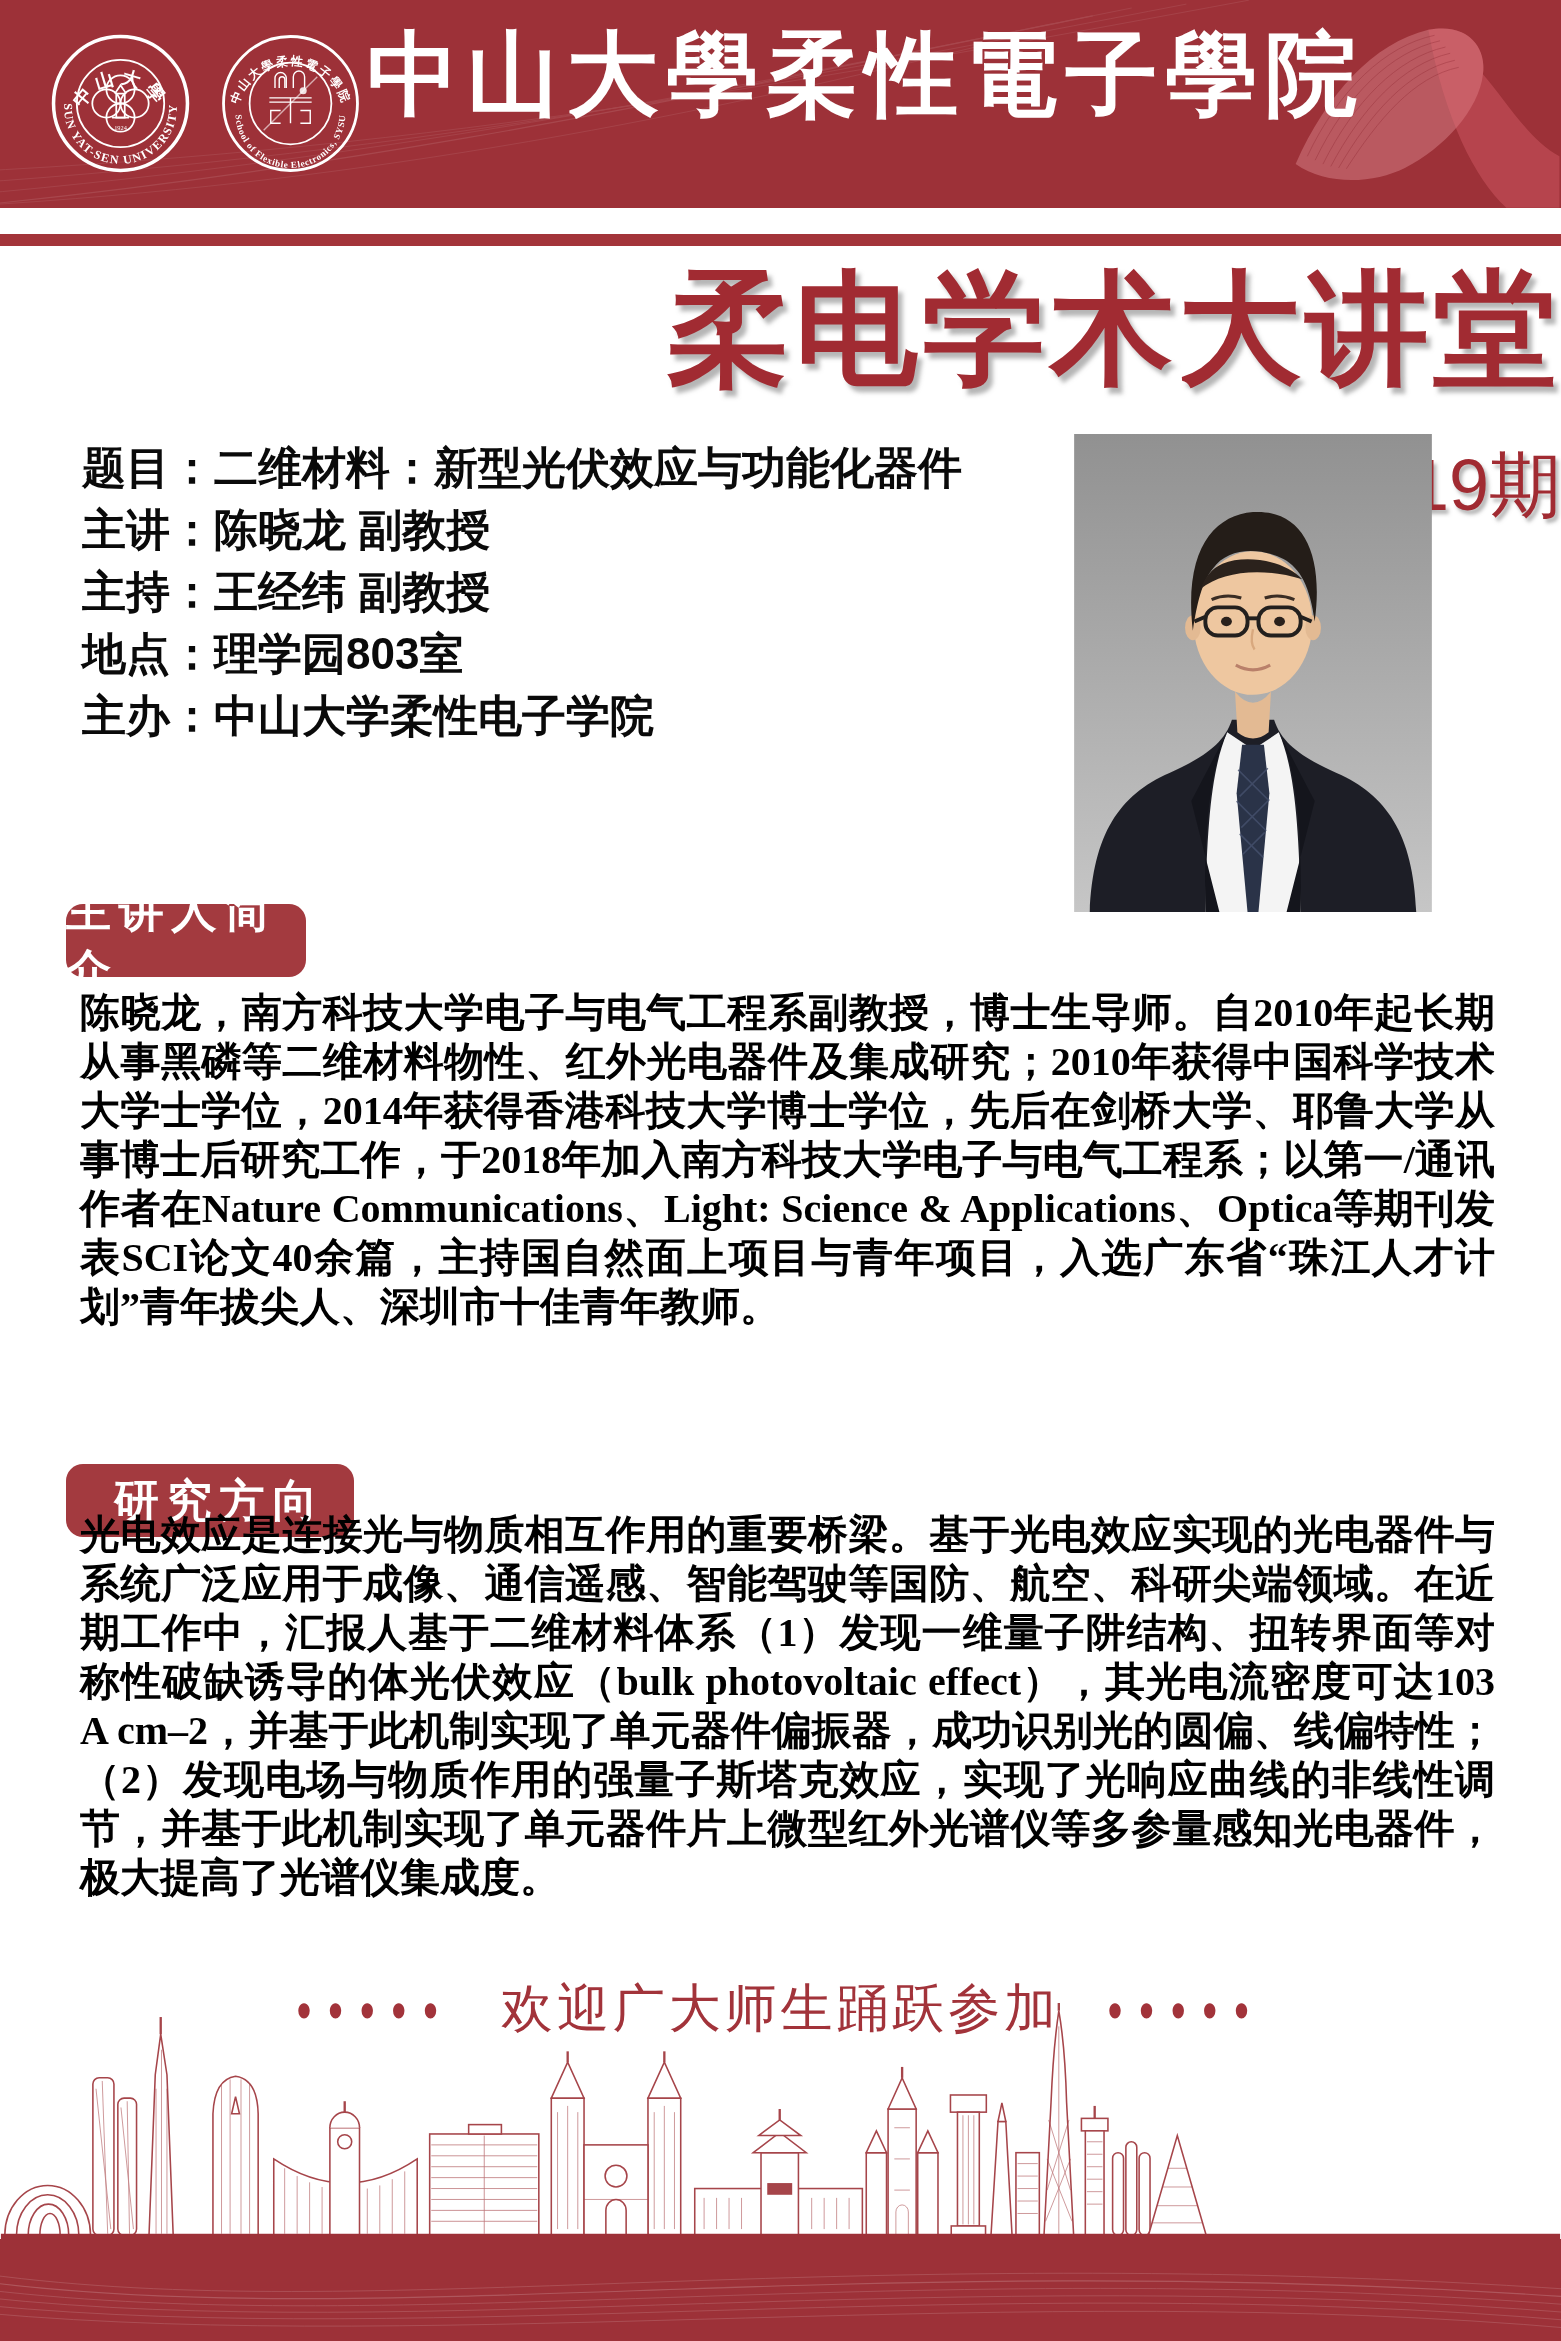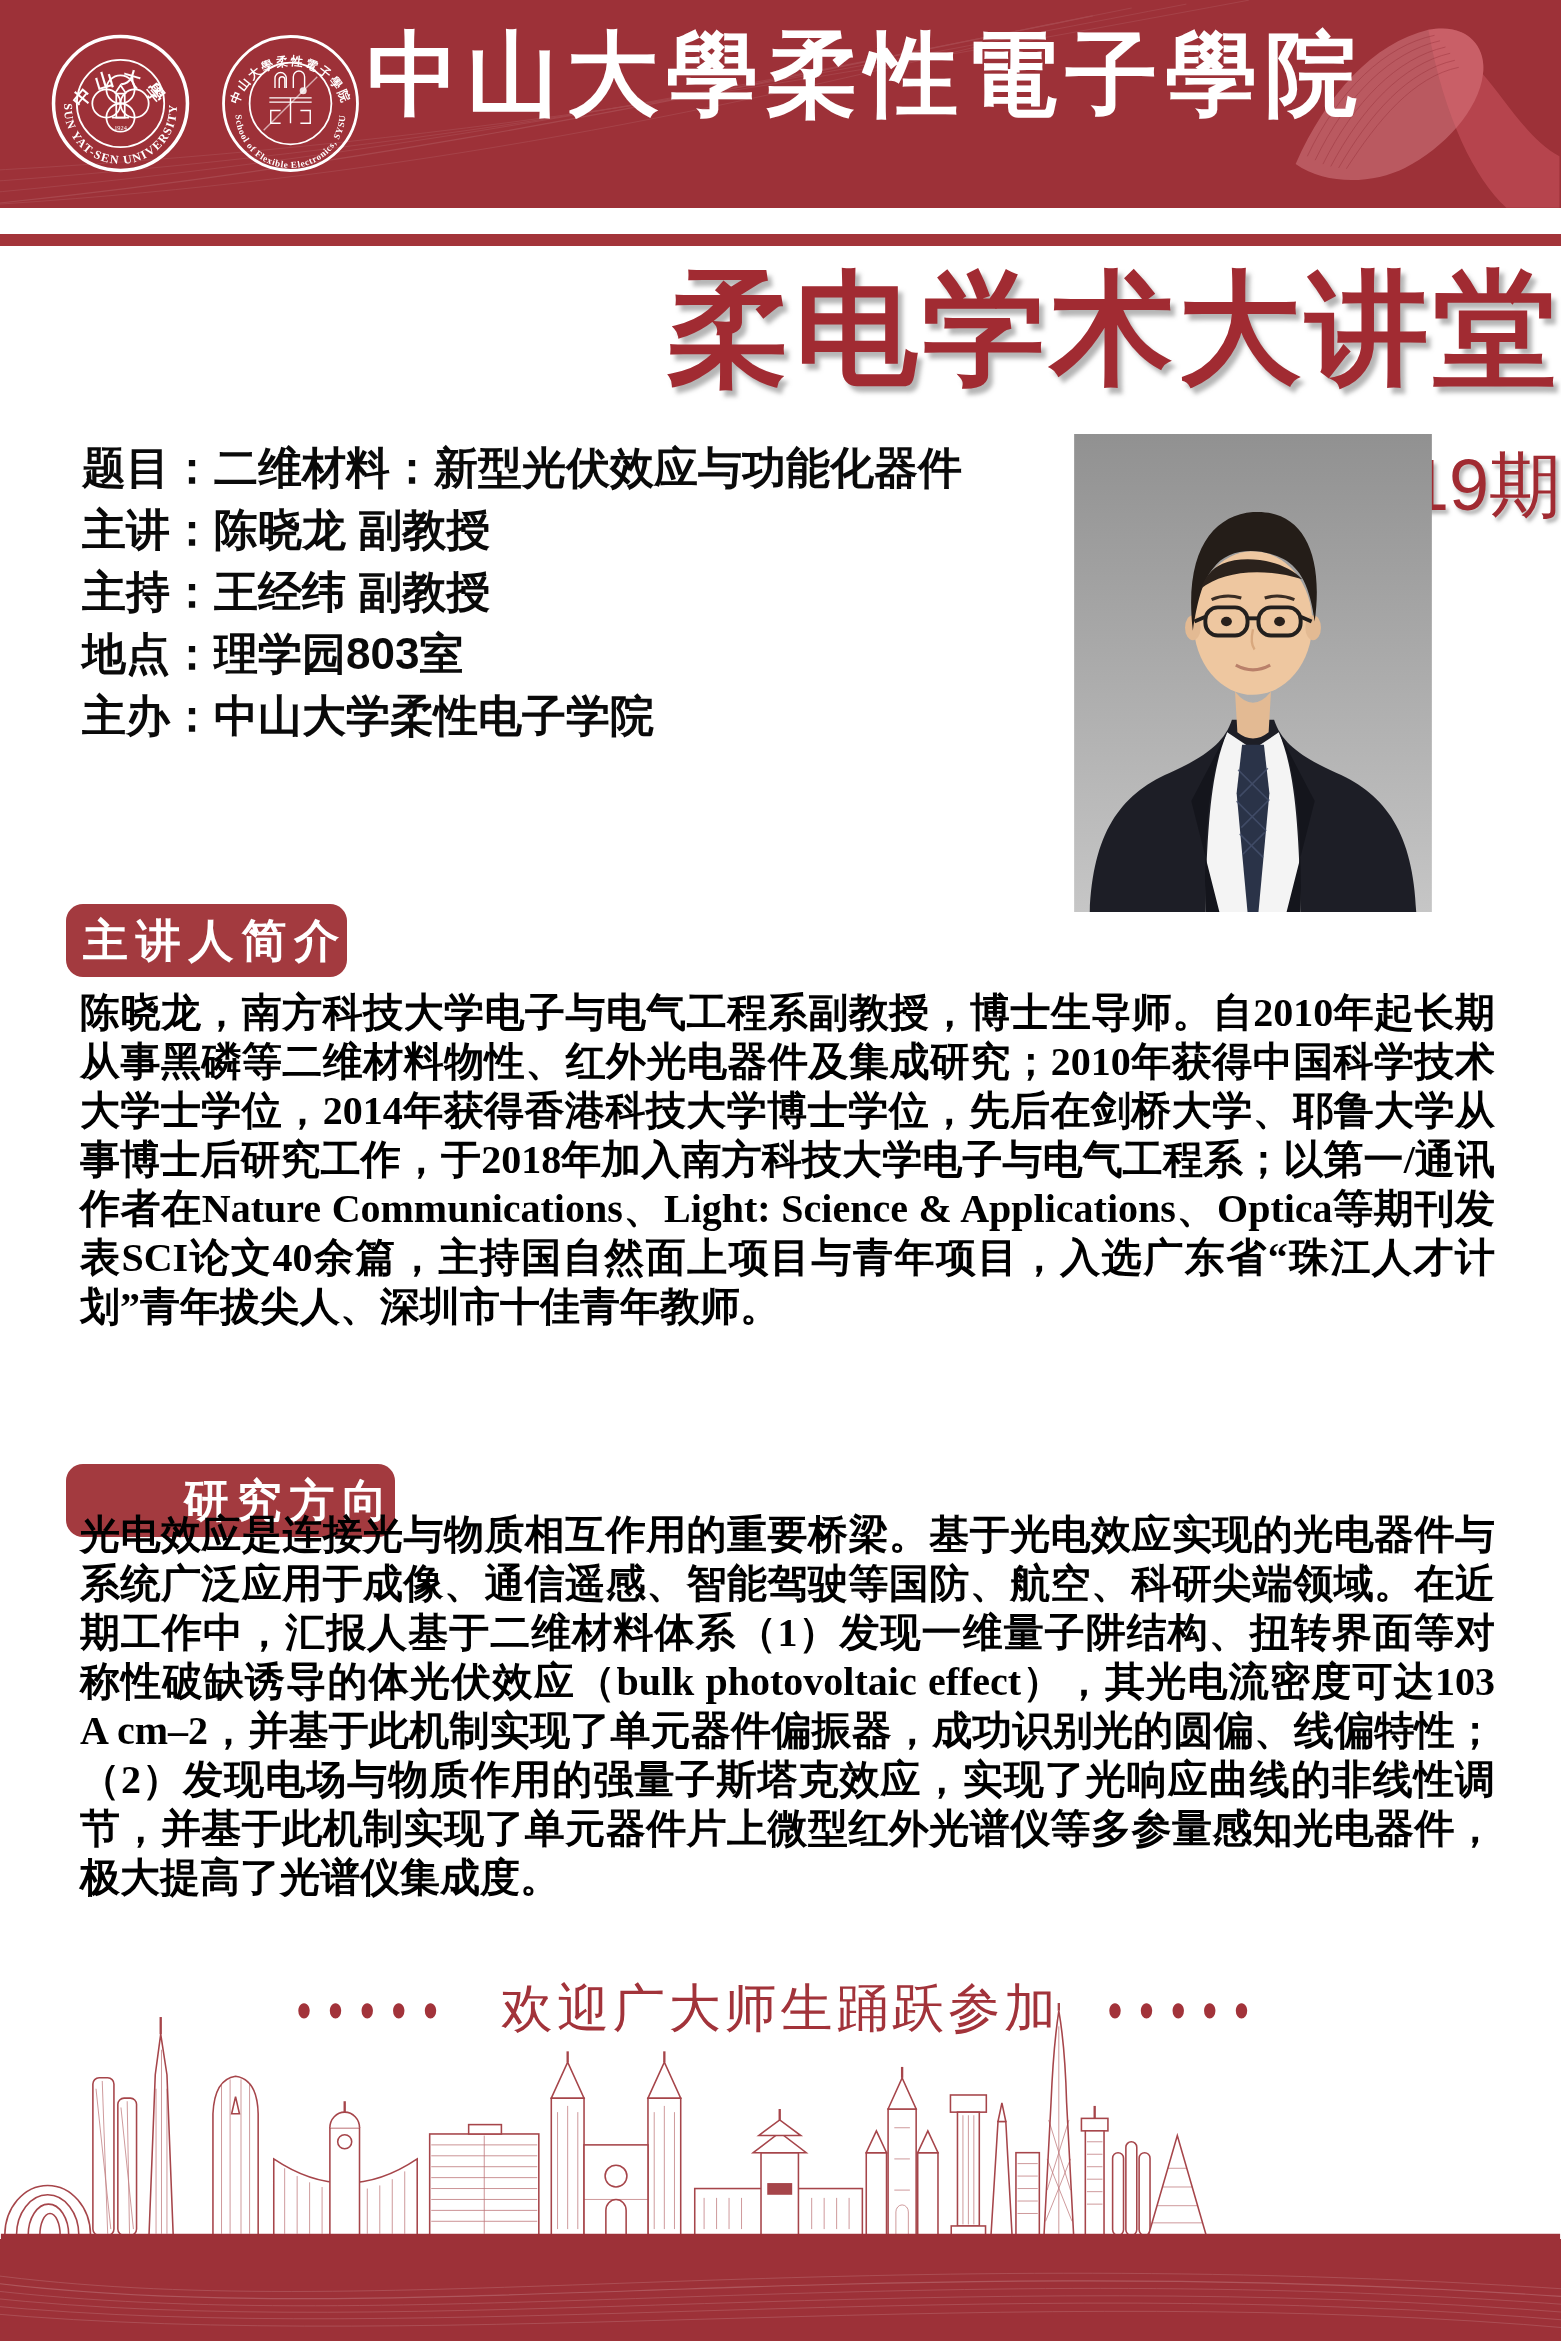--- a/index.html
+++ b/index.html
@@ -31,22 +31,22 @@
 
   
   .info{left:82px;top:437px;width:984px;font-weight:700;font-size:44px;line-height:62px;color:#0a0a0a;}
   .info-row{display:flex;white-space:nowrap;}
   .info-label{flex:0 0 auto;}
 
   
   .photo{left:1074px;top:434px;width:358px;height:478px;}
 
   
-  .badge{width:281px;height:73px;background:#a33a3f;border-radius:17px;color:#ffffff;
-         display:flex;align-items:center;justify-content:flex-end;
+  .badge{width:240px;height:73px;background:#a33a3f;border-radius:17px;color:#ffffff;
+         display:flex;align-items:center;justify-content:flex-start;
          font-family:"Liberation Serif",serif;font-weight:700;font-size:45px;letter-spacing:7.8px;}
   .badge1{left:66px;top:904px;}
   .badge2{left:66px;top:1464px;padding-left:48px;}
 
   
   .para{left:80px;width:1415px;font-family:"Liberation Serif",serif;font-weight:700;
         font-size:40px;line-height:49px;color:#000000;text-align:justify;}
   .para1{top:988px;}
   .para2{top:1510px;}
 

